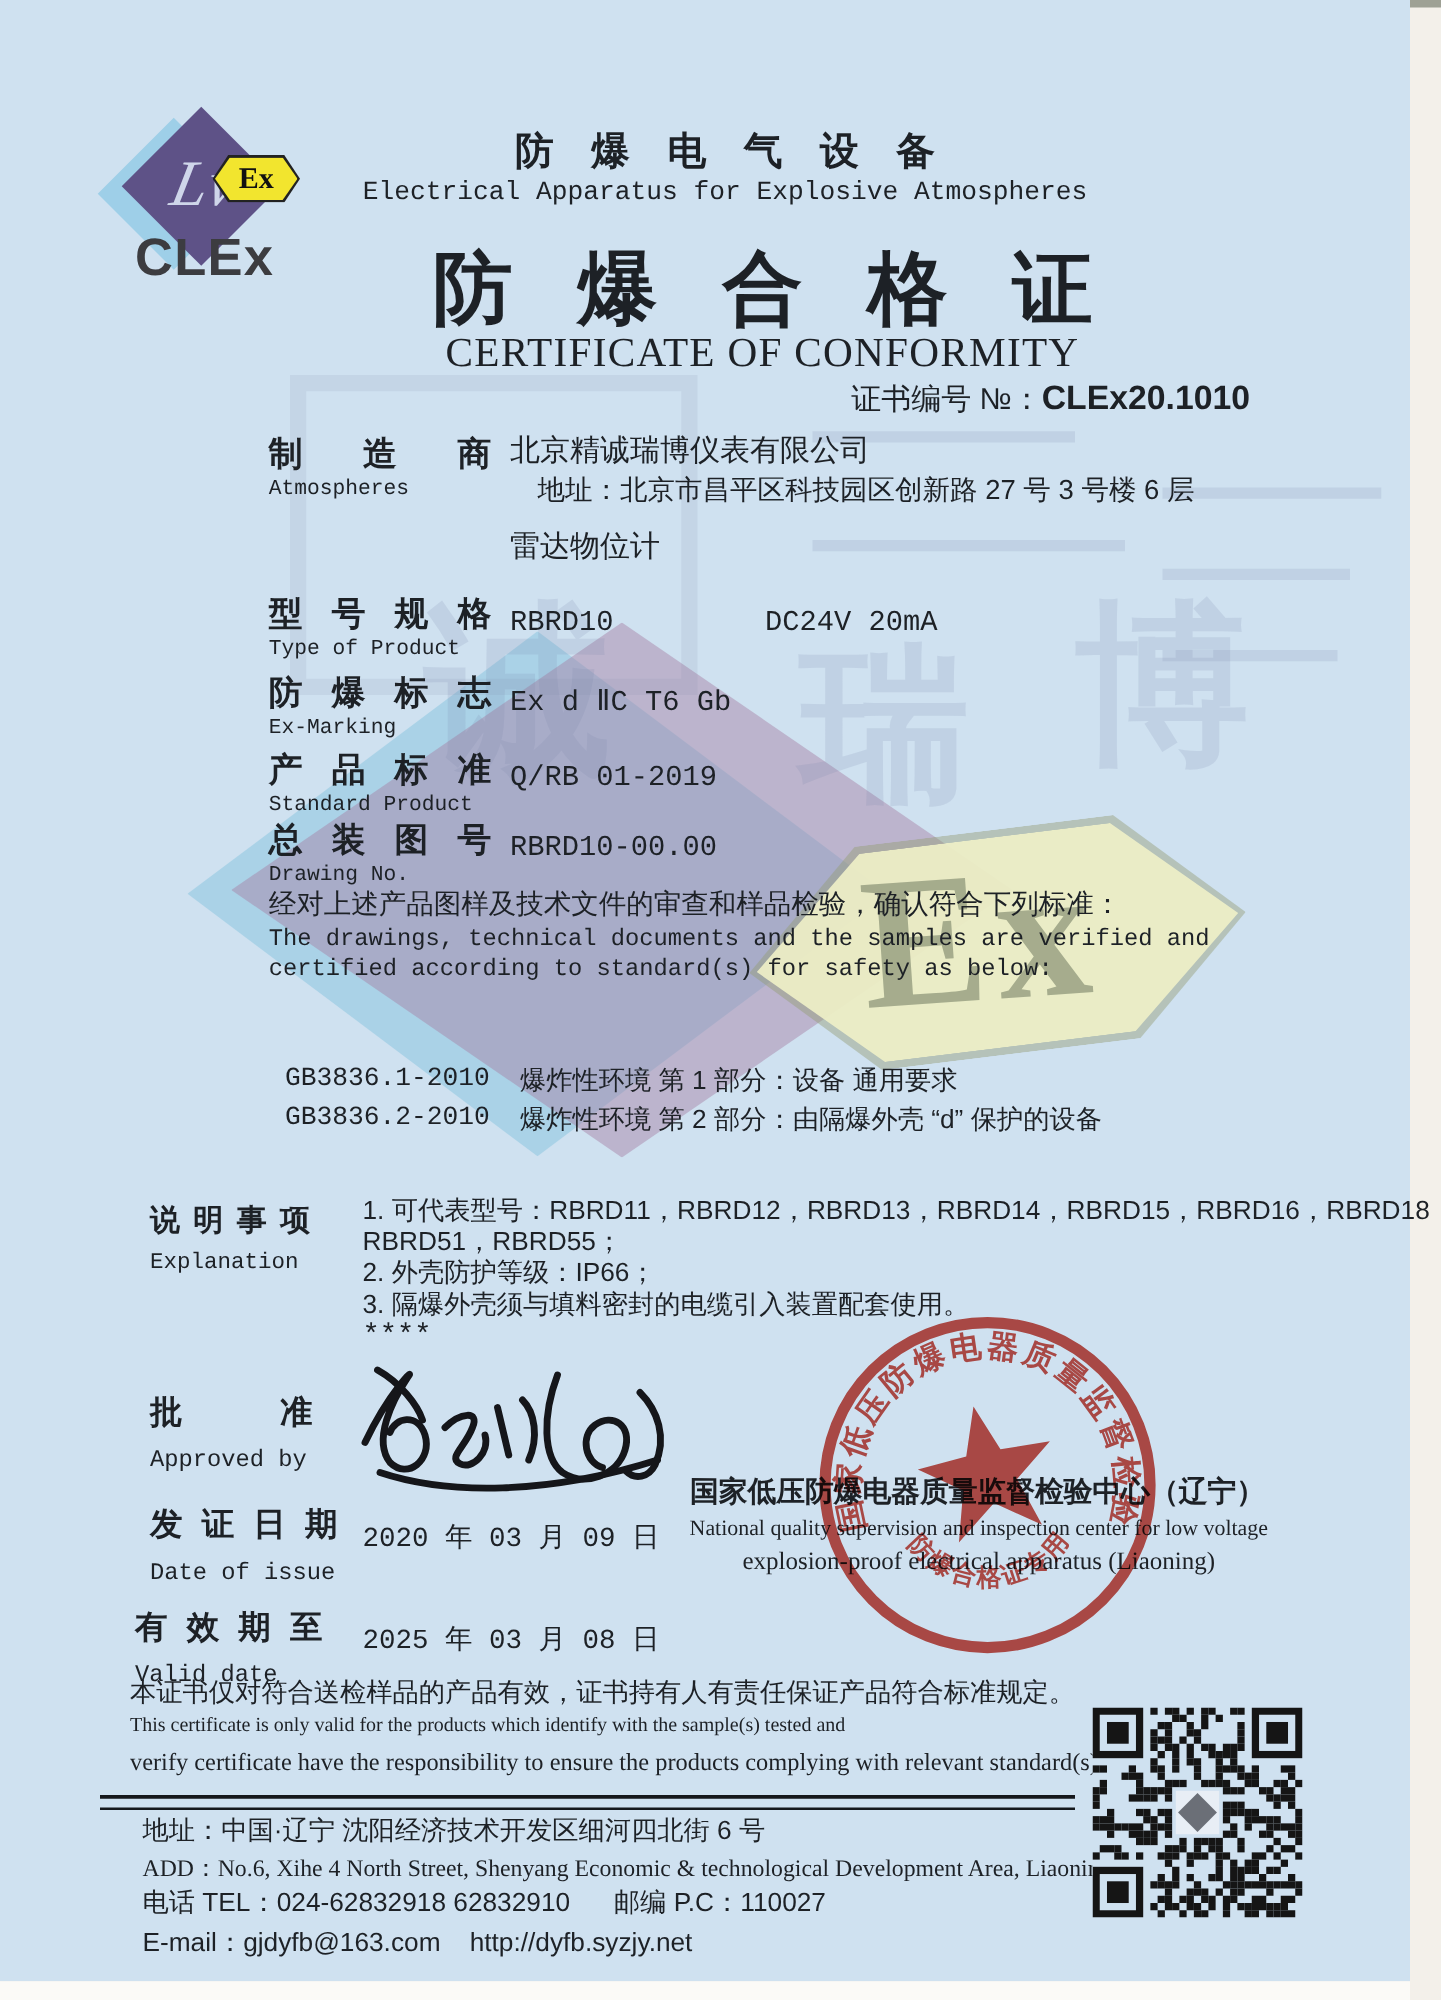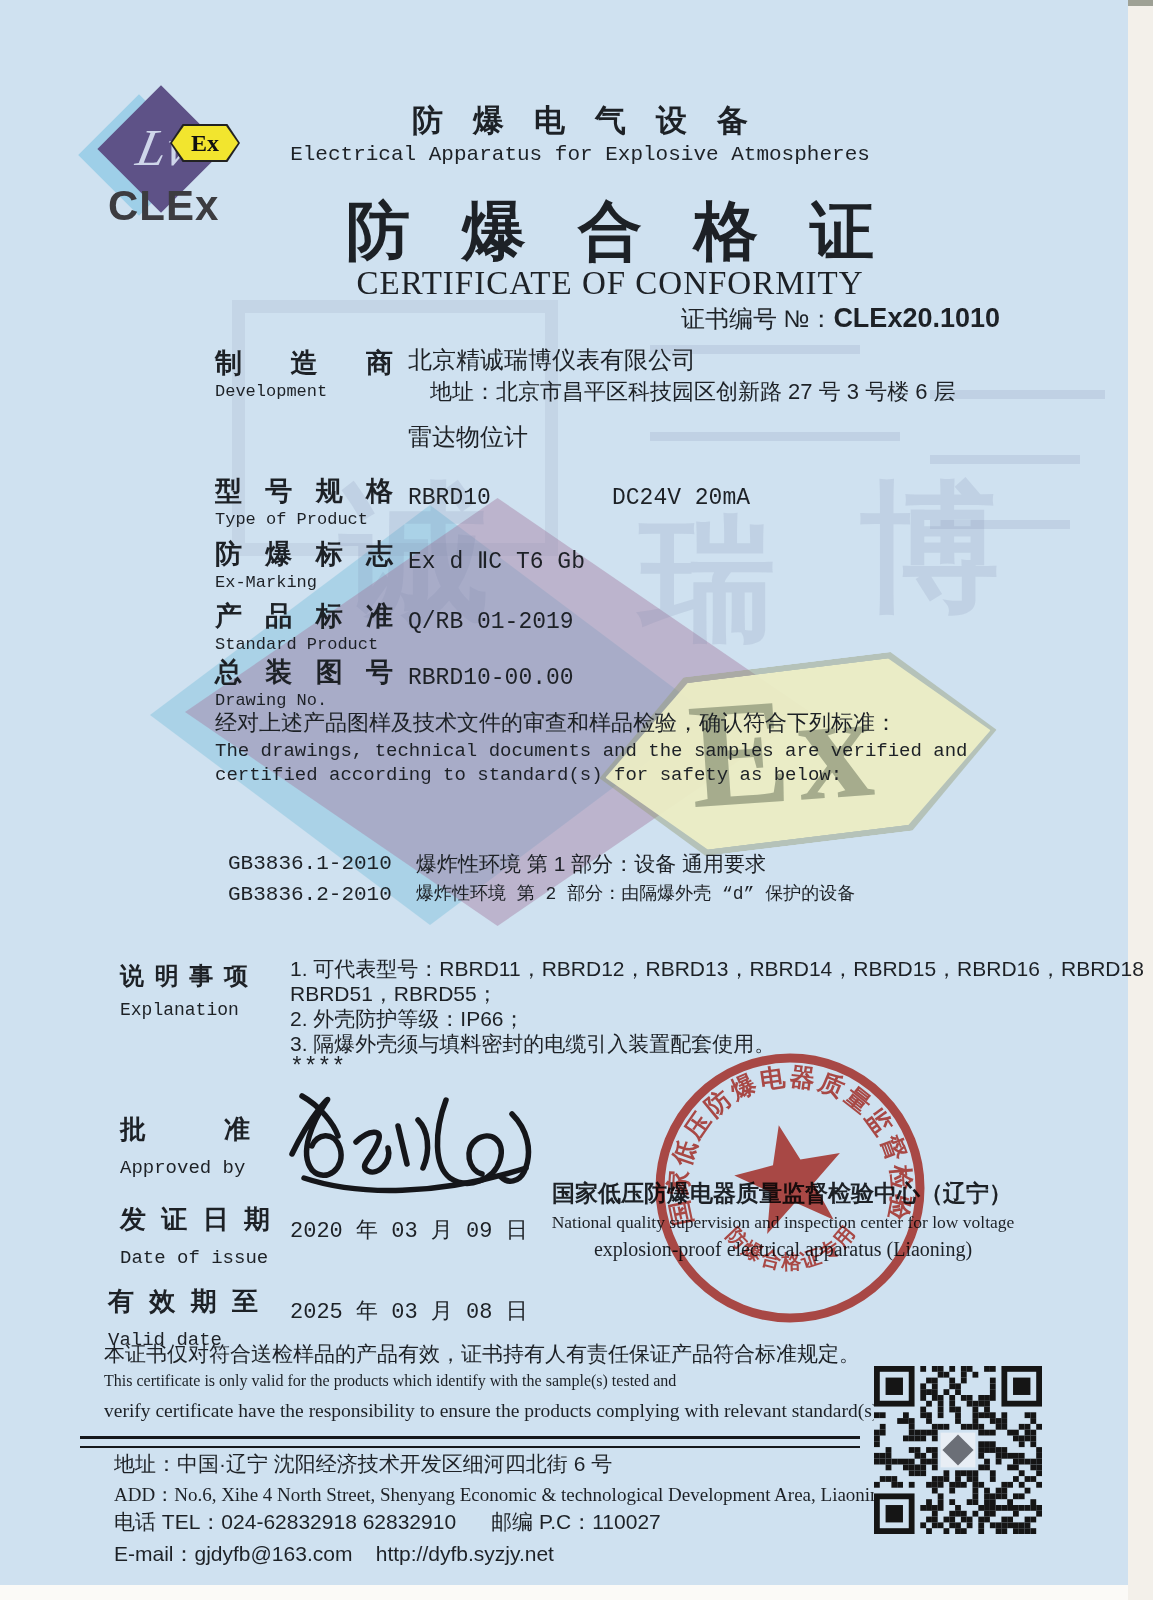--- a/index.html
+++ b/index.html
@@ -87,21 +87,21 @@
   <div class="abs ct" style="left:330px;top:100px;width:500px;text-align:center;font-size:31px;font-weight:bold;letter-spacing:30px;text-indent:30px;white-space:nowrap;">防爆电气设备</div>
   <div class="abs ct mono" style="left:230px;top:143px;width:700px;text-align:center;font-size:21px;white-space:nowrap;">Electrical Apparatus for Explosive Atmospheres</div>
   <div class="abs ct serif" style="left:280px;top:265px;width:660px;text-align:center;font-size:33px;letter-spacing:1px;white-space:nowrap;">CERTIFICATE OF CONFORMITY</div>
   <div class="abs ct" style="left:280px;top:188px;width:660px;text-align:center;font-size:64px;font-weight:bold;letter-spacing:52px;text-indent:52px;white-space:nowrap;">防爆合格证</div>
   <div class="abs ct" style="left:600px;top:303px;width:400px;text-align:right;font-size:24px;white-space:nowrap;">
     <span>证书编号 №：</span><span style="font-weight:bold;font-size:27px;">CLEx20.1010</span>
   </div>
 
   <div class="abs ct lbl" style="left:215px;top:348px;">
     <span class="zh">制 造 商</span>
-    <span class="en">Development</span>
+    <span class="en">Atmospheres</span>
   </div>
   <div class="abs ct valzh" style="left:408px;top:344px;">北京精诚瑞博仪表有限公司</div>
   <div class="abs ct valzh" style="left:430px;top:377px;font-size:22px;">地址：北京市昌平区科技园区创新路 27 号 3 号楼 6 层</div>
 
   <div class="abs ct valzh" style="left:408px;top:421px;">雷达物位计</div>
 
   <div class="abs ct lbl" style="left:215px;top:476px;">
     <span class="zh">型 号 规 格</span>
     <span class="en">Type of Product</span>
   </div>
@@ -126,21 +126,21 @@
   </div>
   <div class="abs ct val" style="left:408px;top:665px;">RBRD10-00.00</div>
 
   <div class="abs ct" style="left:215px;top:708px;font-size:22px;font-weight:normal;white-space:nowrap;">经对上述产品图样及技术文件的审查和样品检验，确认符合下列标准：</div>
   <div class="abs ct mono" style="left:215px;top:740px;font-size:19px;white-space:nowrap;">The drawings, technical documents and the samples are verified and</div>
   <div class="abs ct mono" style="left:215px;top:764px;font-size:19px;white-space:nowrap;">certified according to standard(s) for safety as below:</div>
 
   <div class="abs ct mono" style="left:228px;top:852px;font-size:21px;">GB3836.1-2010</div>
   <div class="abs ct valzh" style="left:416px;top:850px;font-size:21px;text-align:right;">爆炸性环境 第 1 部分：设备 通用要求</div>
   <div class="abs ct mono" style="left:228px;top:883px;font-size:21px;">GB3836.2-2010</div>
-  <div class="abs ct valzh" style="left:416px;top:881px;font-size:18px;font-family:Liberation Mono, monospace;">爆炸性环境 第 2 部分：由隔爆外壳 “d” 保护的设备</div>
+  <div class="abs ct valzh" style="left:416px;top:881px;font-size:21px;">爆炸性环境 第 2 部分：由隔爆外壳 “d” 保护的设备</div>
 
   <div class="abs ct" style="left:120px;top:960px;">
     <span style="display:block;width:128px;font-size:24px;font-weight:bold;text-align:justify;text-align-last:justify;white-space:nowrap;">说 明 事 项</span>
     <span class="mono" style="display:block;font-size:18px;margin-top:8px;">Explanation</span>
   </div>
   <div class="abs ct" style="left:290px;top:956px;font-size:21px;line-height:25px;width:770px;">
     <div style="white-space:nowrap;">1. 可代表型号：RBRD11，RBRD12，RBRD13，RBRD14，RBRD15，RBRD16，RBRD18，RBRD12F，</div>
     <div>RBRD51，RBRD55；</div>
     <div>2. 外壳防护等级：IP66；</div>
     <div>3. 隔爆外壳须与填料密封的电缆引入装置配套使用。</div>

